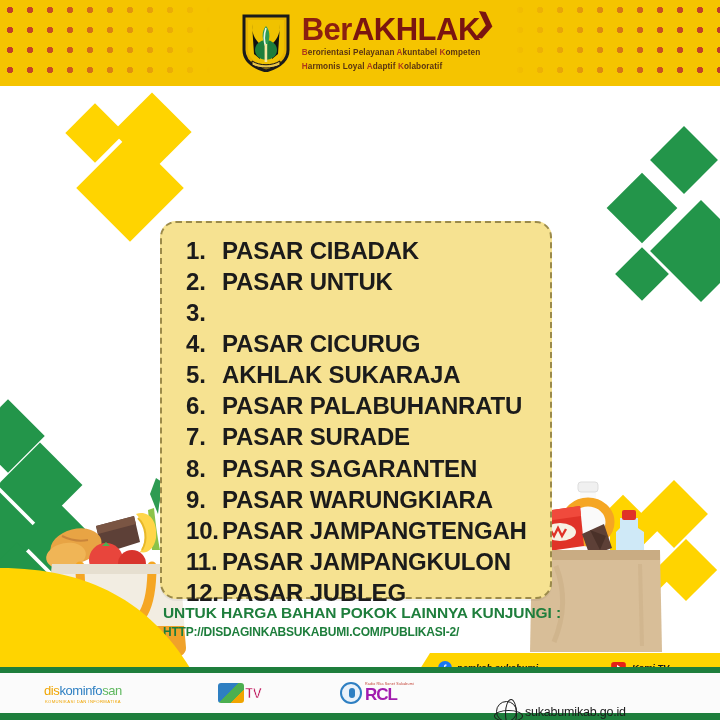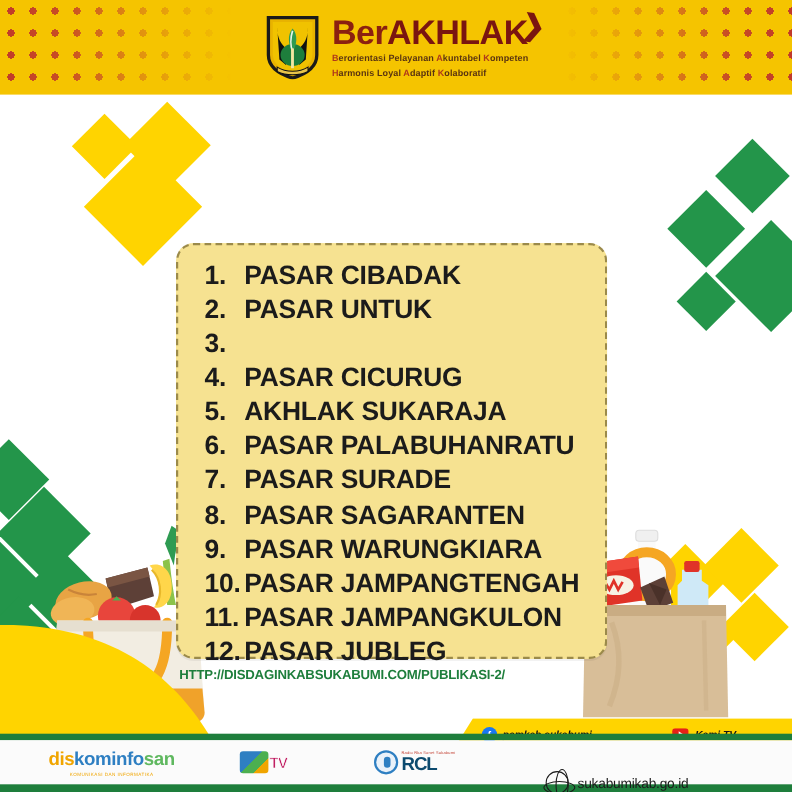--- a/index.html
+++ b/index.html
@@ -126,39 +126,39 @@
   .ic { width:14px; height:14px; flex:0 0 14px; }
 
   
   .strip-wrap { position:absolute; left:0; top:667px; width:720px; height:53px; }
   .strip-green-top { position:absolute; left:0; top:0; width:720px; height:6px; background:#1E7E3C; }
   .strip-body { position:absolute; left:0; top:6px; width:720px; height:40px; background:#fbfbfb; }
   .strip-green-bot { position:absolute; left:0; top:46px; width:720px; height:7px; background:#1E7E3C; }
   .logos { position:absolute; left:0; top:6px; width:720px; height:40px; display:flex; align-items:center; }
   .logo-box { position:absolute; display:flex; align-items:center; }
 
-  .dk-text { font-size:17px; font-weight:bold; letter-spacing:-0.4px; }
+  .dk-text { font-size:13px; font-weight:normal; letter-spacing:-0.4px; }
   .dk-text .d1{color:#F0A500;} .dk-text .d2{color:#2E7FC2;} .dk-text .d3{color:#5FB85F;}
   .dk-sub { font-size:4.2px; color:#F0A500; letter-spacing:0.4px; text-align:center; margin-top:1px; }
 
   .kami { display:flex; align-items:center; }
   .kami-sq {
     width:26px; height:20px; border-radius:3px;
     background:linear-gradient(135deg,#2E7FC2 0%,#2E7FC2 45%,#4CAF50 45%,#4CAF50 70%,#F0A500 70%);
     position:relative;
   }
   .kami-tv { font-size:14px; font-weight:bold; color:#be185d; margin-left:1px; letter-spacing:-1px;
              -webkit-text-stroke:0.6px #fff; }
 
   .rcl { display:flex; align-items:center; gap:3px; }
   .rcl-mic { width:22px; height:22px; border-radius:50%; border:2px solid #2E7FC2; position:relative; background:#eaf2fa; }
   .rcl-mic:after { content:""; position:absolute; left:7px; top:4px; width:6px; height:10px; border-radius:3px; background:#2E7FC2; }
   .rcl-t { line-height:1; }
   .rcl-small { font-size:3.6px; color:#C0392B; letter-spacing:0.2px; }
-  .rcl-big { font-size:17px; font-weight:bold; color:#0c4a6e; letter-spacing:-1px; }
+  .rcl-big { font-size:17px; font-weight:bold; color:#a21caf; letter-spacing:-1px; }
 
   .ball { width:21px; height:21px; border-radius:50%; border:1.8px solid #1b1b1b; position:relative; }
   .ball:before { content:""; position:absolute; left:-3px; top:8px; width:27px; height:10px; border:1.6px solid #1b1b1b; border-radius:50%; }
   .ball:after { content:""; position:absolute; left:8px; top:-3px; width:10px; height:27px; border:1.6px solid #1b1b1b; border-radius:50%; }
   .ball-lbl { font-size:12.5px; color:#1b1b1b; margin-left:8px; letter-spacing:-0.2px; }
 
   
   .swoosh {
     position:absolute; left:0; top:568px; width:300px; height:100px;
     background:#FFD400;
@@ -321,20 +321,21 @@
           <span class="nm">PASAR JAMPANGKULON</span>
         </div>
       <div class="row">
           <span class="num">12.</span>
           <span class="nm">PASAR JUBLEG</span>
         </div>
     </div>
   </div>
 
   <div class="urlblock">
+    <div class="url1">UNTUK HARGA BAHAN POKOK LAINNYA KUNJUNGI :</div>
     <div class="url2">HTTP://DISDAGINKABSUKABUMI.COM/PUBLIKASI-2/</div>
   </div>
 
   <div class="swoosh"></div>
 
   <div class="social">
     <div class="soc-grid">
 
       <div class="soc-item">
         <svg class="ic" viewBox="0 0 24 24">

